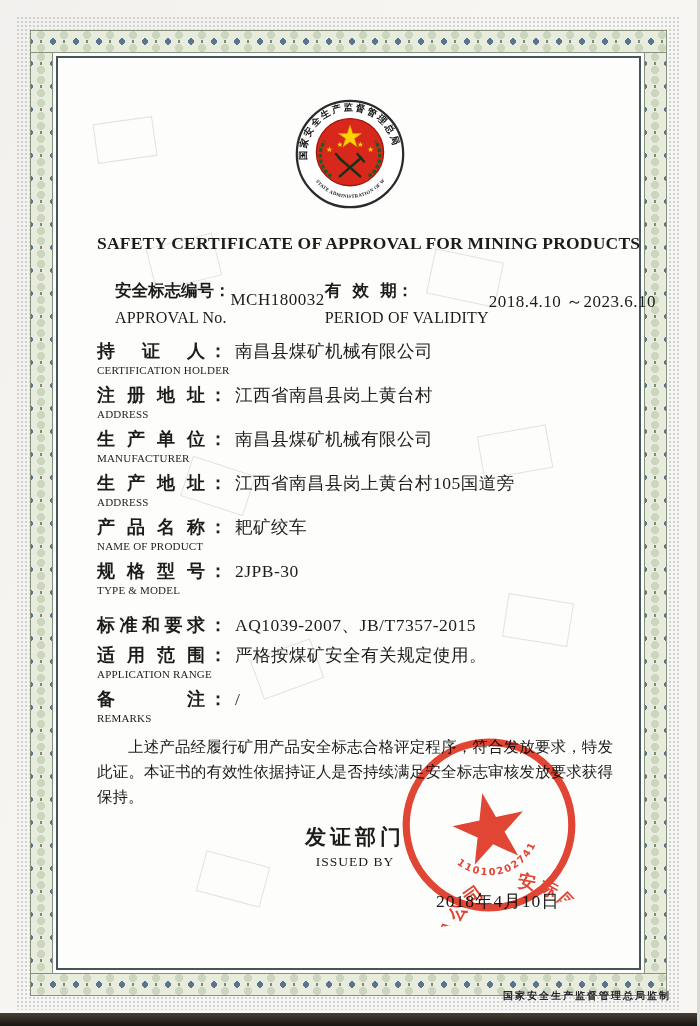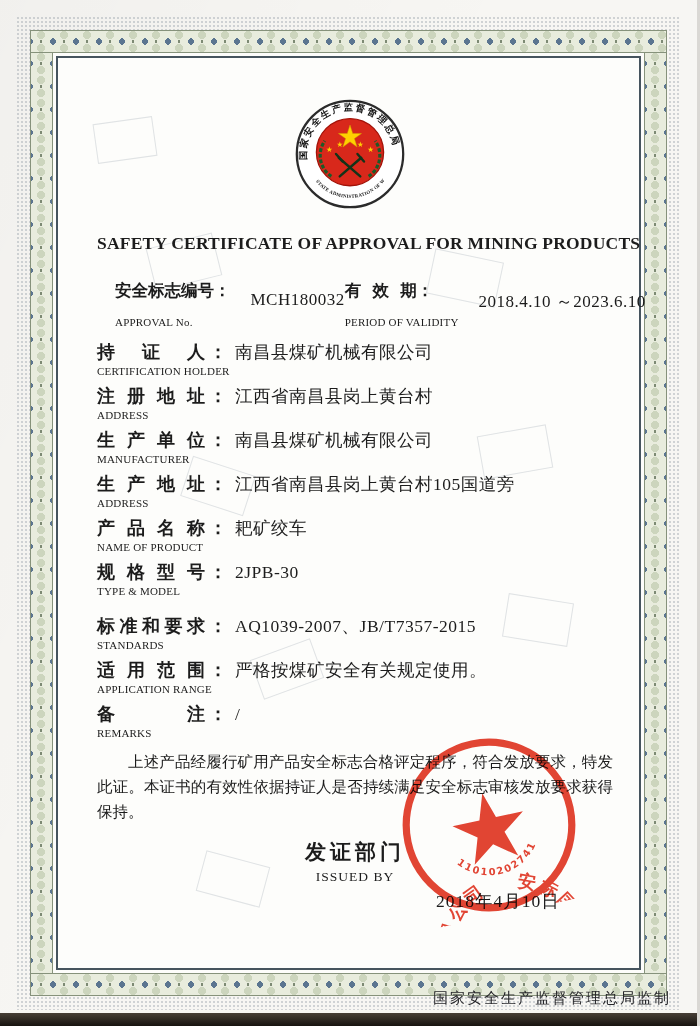--- a/index.html
+++ b/index.html
@@ -38,46 +38,46 @@
   .emblem { position:absolute; left:294px; top:98px; width:112px; height:112px; z-index:3; }
   
   .content { position:absolute; left:97px; right:84px; top:222px; z-index:3; }
   .title { text-align:center; font-size:40px; font-weight:700; letter-spacing:6px;
     white-space:nowrap; margin-left:-6px; }
   .subtitle { text-align:center; font-size:17.5px; font-weight:700; letter-spacing:0.2px;
     margin-top:11px; white-space:nowrap; }
   
   .rows { margin-top:26px; }
   .toprow { display:flex; justify-content:space-between; padding-left:18px; margin-bottom:13px; }
-  .pair { display:flex; align-items:flex-start; gap:20px; }
+  .pair { display:flex; align-items:flex-start; gap:0; }
   .lblstack { display:flex; flex-direction:column; }
   .zh-l { font-size:16.5px; font-weight:600; white-space:nowrap; }
   .zh-l .colon { font-weight:600; }
-  .en-l { font-size:11px; letter-spacing:0.2px; margin-top:14px; white-space:nowrap; }
+  .en-l { font-size:16px; letter-spacing:0.2px; margin-top:7px; white-space:nowrap; }
   .val  { font-size:17px; margin-top:10px; letter-spacing:0.5px; white-space:nowrap; }
   .frow { margin-bottom:7px; }
   .frow.gap-before { margin-top:17px; }
   .frow .main { display:flex; align-items:baseline; font-size:18px; line-height:23px; }
   .jlbl { display:inline-block; width:108px; text-align:justify; text-align-last:justify;
     font-weight:600; }
   .fcolon { margin:0 8px 0 4px; font-weight:600; }
   .fval { font-size:17.5px; letter-spacing:0.5px; }
   .fen { font-size:11px; letter-spacing:0.2px; line-height:13px; margin-top:1px; }
   
   .decl { margin-top:9px; font-size:15.5px; line-height:1.62; text-indent:2em;
     text-align:justify; }
   .issued { margin-top:14px; text-align:center; }
   .issued .zh { font-size:21px; font-weight:600; letter-spacing:4px;text-align:center; }
   .issued .en { font-size:13.5px; letter-spacing:1px; margin-top:3px; }
   
   .seal { position:absolute; left:399px; top:735px; width:180px; height:180px;
     transform:rotate(-12deg); z-index:6; opacity:0.9; mix-blend-mode:multiply; }
   .date { position:absolute; left:436px; top:889px; font-size:17.5px; z-index:5;
     letter-spacing:1px; }
-  .footer { position:absolute; right:26px; top:989px; font-size:15px; font-weight:400;
+  .footer { position:absolute; right:26px; top:989px; font-size:10px; font-weight:700;
     letter-spacing:2px; z-index:5; color:#26262a; }
 </style>
 </head>
 <body>
 
 <div class="page">
 
   <div class="stipple"></div>
   <div class="paper"></div>
   <div class="ornate o-top"></div>
@@ -192,21 +192,20 @@
             <span class="fval">2JPB-30</span>
           </div>
         <div class="fen">TYPE &amp; MODEL</div>
       </div>
       <div class="frow gap-before">
         <div class="main">
             <span class="jlbl">标准和要求</span>
             <span class="fcolon">：</span>
             <span class="fval">AQ1039-2007、JB/T7357-2015</span>
           </div>
-        <div class="fen">STANDARDS</div>
       </div>
       <div class="frow">
         <div class="main">
             <span class="jlbl">适用范围</span>
             <span class="fcolon">：</span>
             <span class="fval">严格按煤矿安全有关规定使用。</span>
           </div>
         <div class="fen">APPLICATION RANGE</div>
       </div>
       <div class="frow">

